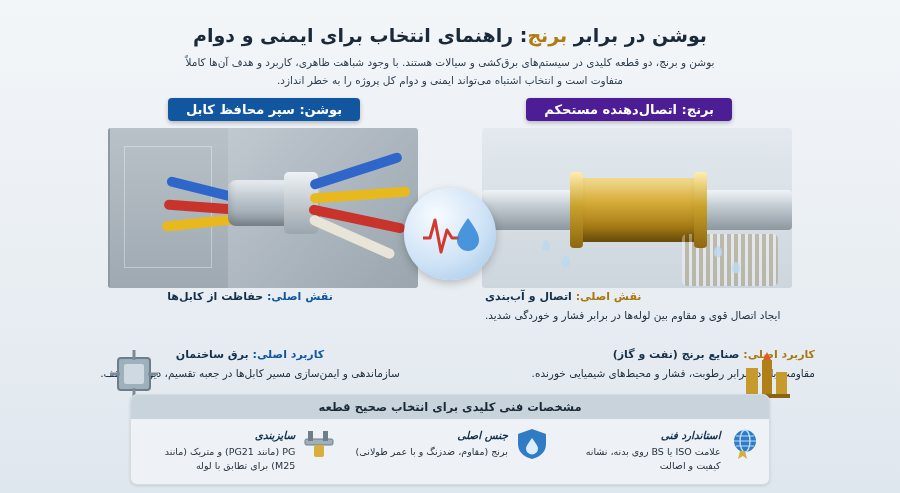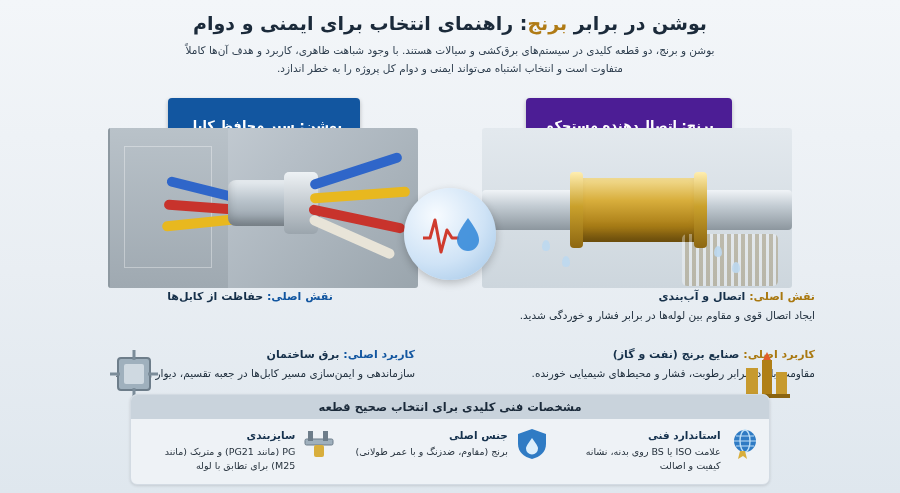--- a/index.html
+++ b/index.html
@@ -13,40 +13,40 @@
     position: relative;
   }
   .stage { position: relative; width: 900px; height: 493px; }
 
   
   .title {
     text-align: center;
     font-size: 19px;
     font-weight: bold;
     color: #1b2a3a;
-    padding-top: 12px;
+    padding-top: 24px;
     letter-spacing: 0;
   }
   .title .hl-gold { color: #b07b15; }
   .subtitle {
     text-align: center;
     font-size: 10.5px;
     line-height: 1.75;
     color: #2f3f4f;
     width: 560px;
     margin: 7px auto 0;
   }
 
   
   .pill {
     position: absolute;
     color: #fff;
     font-size: 13px;
     font-weight: bold;
-    padding: 20px 18px;
+    padding: 4px 18px;
     border-radius: 4px;
     box-shadow: 0 2px 4px rgba(0,0,0,.25);
     white-space: nowrap;
   }
   .pill-blue { background: #1256a0; left: 168px; top: 98px; }
   .pill-gold { background: #4c1d95; right: 168px; top: 98px; }
 
   
   .art-left {
     position: absolute; left: 108px; top: 128px;
@@ -134,22 +134,22 @@
 
   
   .feat {
     position:absolute; width:330px;
     font-size:10.5px; line-height:1.7; color:#22313f;
   }
   .feat .head { font-weight:bold; color:#16304a; font-size:11px; }
   .feat .head .lab { color:#1256a0; }
   .feat-gold .head .lab { color:#a9780f; }
   .f-l1 { right:485px; top:288px; text-align:center; }
-  .f-l2 { right:485px; top:346px; text-align:right; }
-  .f-r1 { left:485px; top:288px; text-align:right; }
+  .f-l2 { right:485px; top:346px; text-align:center; }
+  .f-r1 { left:485px; top:288px; text-align:left; }
   .f-r2 { left:485px; top:346px; text-align:right; }
 
   .ficon { position:absolute; width:52px; height:52px; }
   .fi-l2 { left:108px; top:348px; }
   .fi-r2 { right:108px; top:348px; }
 
   
   .bottom {
     position:absolute; left:130px; right:130px; bottom:8px;
     background:#eef2f6;
@@ -159,21 +159,21 @@
     padding:0 0 10px;
   }
   .bottom-title {
     background:#c9d3dc; color:#1b2a3a;
     font-size:11.5px; font-weight:bold; text-align:center;
     padding:5px 12px; border-radius:6px 6px 0 0;
   }
   .cols { display:flex; justify-content:space-around; padding-top:8px; }
   .col { width:31%; display:flex; gap:7px; align-items:flex-start; justify-content:flex-start; }
   .col .txt { font-size:9.5px; line-height:1.55; color:#26323d; text-align:right; }
-  .col .txt .ct { font-weight:bold; color:#15314d; font-size:10.5px; display:block; margin-bottom:1px; }
+  .col .txt .ct { font-weight:bold; color:#15314d; font-size:10.5px; display:block; margin-bottom:1px;font-style:italic; }
   .col .ic { flex:0 0 34px; height:34px; }
 </style>
 </head>
 <body>
 
 <div class="stage">
 
   <div class="title">
     <span>بوشن در برابر </span><span class="hl-gold">برنج</span><span>: راهنمای انتخاب برای ایمنی و دوام</span>
   </div>

